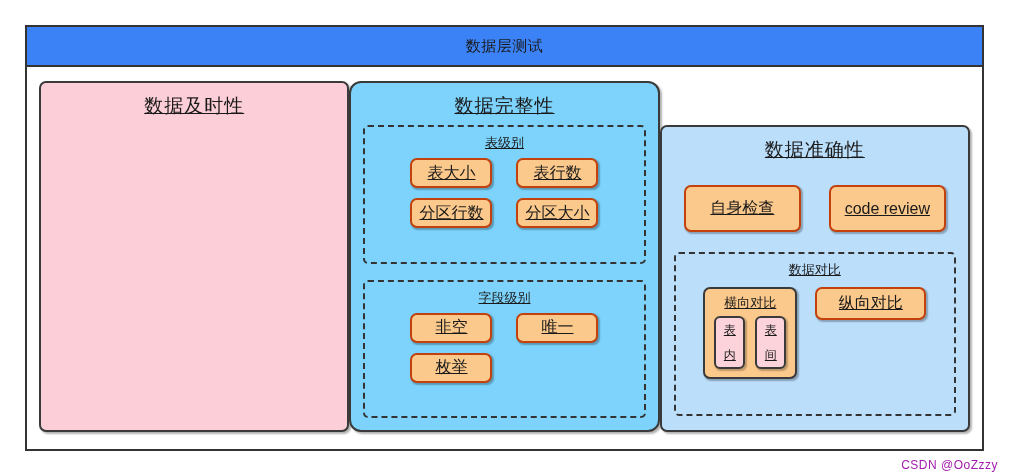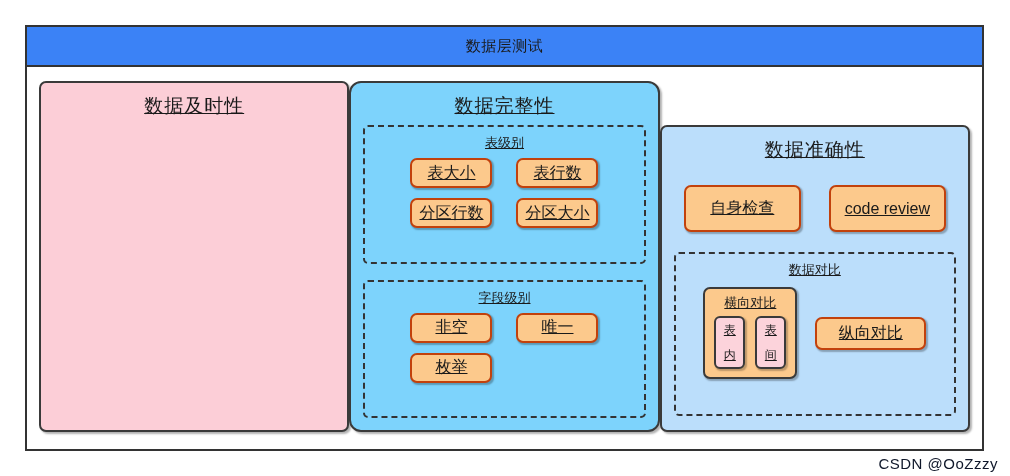--- a/index.html
+++ b/index.html
@@ -151,21 +151,20 @@
     justify-content: center;
     margin-top: 16px;
     margin-bottom: 20px;
   }
   .acc-compare {
     flex: 1 1 auto;
     margin-bottom: 2px;
   }
   .compare-row {
     display: flex;
-    align-items: center;
     justify-content: center;
     gap: 18px;
     padding-top: 2px;
   }
   .horizontal-box {
     background: #fcc98c;
     border: 2px solid #3a3a3a;
     border-radius: 7px;
     box-shadow: 1.5px 1.5px 1.5px rgba(0,0,0,0.28);
     padding: 4px 9px 8px 9px;
@@ -195,22 +194,22 @@
     line-height: 14px;
     box-shadow: 1.5px 1.5px 1.5px rgba(0,0,0,0.25);
   }
   .node-vertical { width: 111px; height: 33px; }
 
   
   .watermark {
     position: absolute;
     right: 12px;
     bottom: 4px;
-    font-size: 15px;
-    color: #0f172a;
+    font-size: 12px;
+    color: #a21caf;
     letter-spacing: 0.5px;
     user-select: none;
   }
 </style>
 </head>
 <body>
 
 <div class="diagram-frame">
 
   <div class="title-bar">

